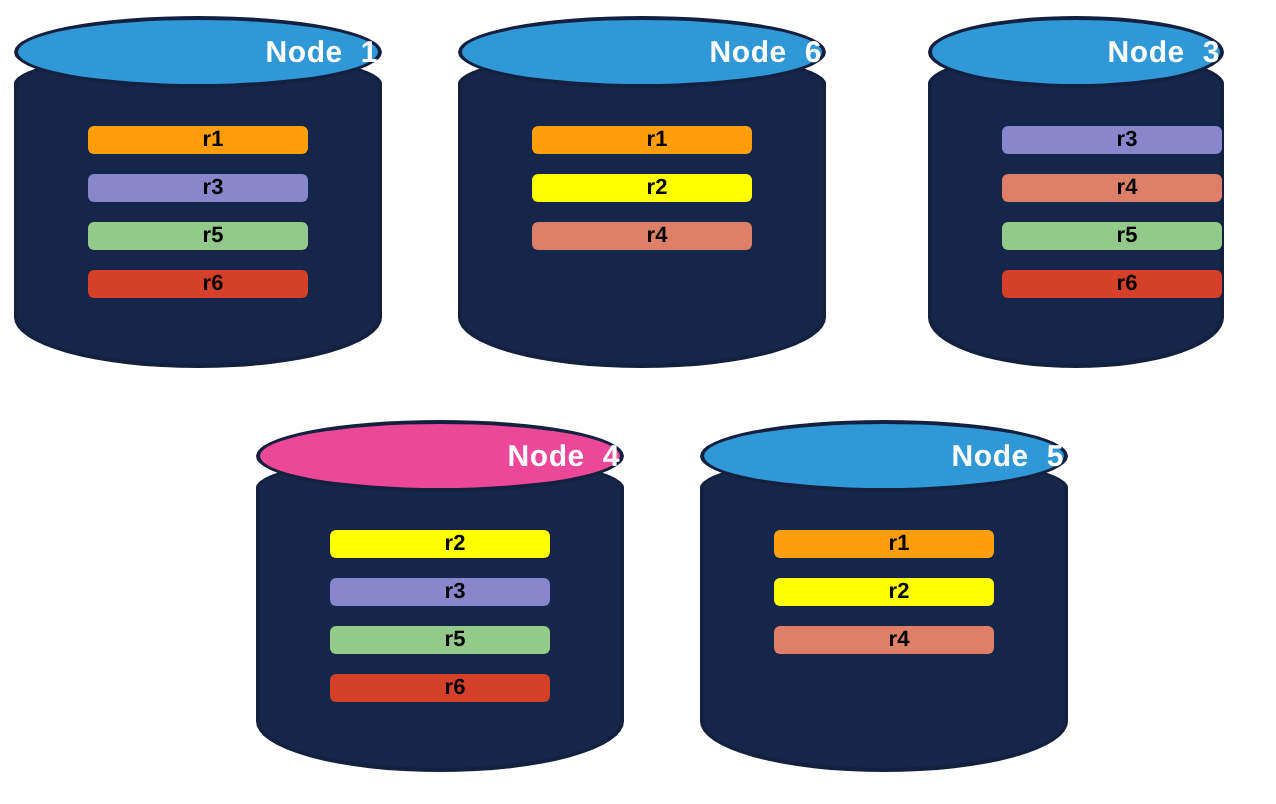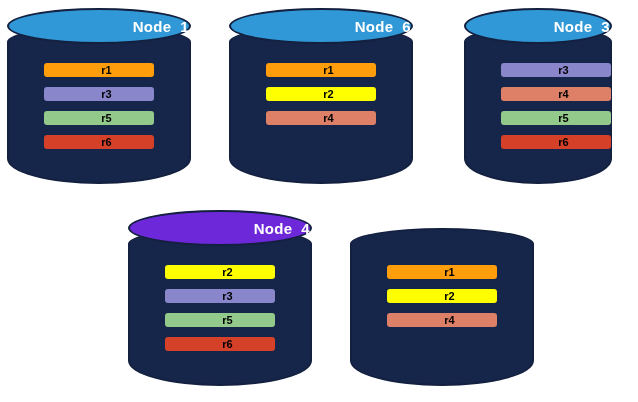--- a/index.html
+++ b/index.html
@@ -133,38 +133,41 @@
       </div>
       <div class="bar" style="background: rgb(147, 201, 138); left: 37px; width: 110px; top: 103px;">
         <span class="bar-label" style="color: rgb(0, 0, 0);">r5</span>
       </div>
       <div class="bar" style="background: rgb(212, 64, 40); left: 37px; width: 110px; top: 127px;">
         <span class="bar-label" style="color: rgb(0, 0, 0);">r6</span>
       </div>
     </div>
     <div class="node" style="left: 128px; top: 210px; width: 184px; height: 176px;">
       <div class="cyl-body" style="top: 18px; height: 158px; background: rgb(22, 38, 74); border-color: rgb(19, 32, 63);"></div>
-      <div class="cyl-top" style="top: 0px; height: 36px; background: #6d28d9; border-color: rgb(19, 32, 63);">
+      <div class="cyl-top" style="top: 0px; height: 36px; background: #ec4899; border-color: rgb(19, 32, 63);">
         <div class="node-title" style="color: rgb(255, 255, 255);">Node  4</div>
       </div>
       <div class="bar" style="background: rgb(255, 255, 0); left: 37px; width: 110px; top: 55px;">
         <span class="bar-label" style="color: rgb(0, 0, 0);">r2</span>
       </div>
       <div class="bar" style="background: rgb(138, 134, 203); left: 37px; width: 110px; top: 79px;">
         <span class="bar-label" style="color: rgb(0, 0, 0);">r3</span>
       </div>
       <div class="bar" style="background: rgb(147, 201, 138); left: 37px; width: 110px; top: 103px;">
         <span class="bar-label" style="color: rgb(0, 0, 0);">r5</span>
       </div>
       <div class="bar" style="background: rgb(212, 64, 40); left: 37px; width: 110px; top: 127px;">
         <span class="bar-label" style="color: rgb(0, 0, 0);">r6</span>
       </div>
     </div>
     <div class="node" style="left: 350px; top: 210px; width: 184px; height: 176px;">
       <div class="cyl-body" style="top: 18px; height: 158px; background: rgb(22, 38, 74); border-color: rgb(19, 32, 63);"></div>
+      <div class="cyl-top" style="top: 0px; height: 36px; background: rgb(48, 152, 214); border-color: rgb(19, 32, 63);">
+        <div class="node-title" style="color: rgb(255, 255, 255);">Node  5</div>
+      </div>
       <div class="bar" style="background: rgb(255, 158, 10); left: 37px; width: 110px; top: 55px;">
         <span class="bar-label" style="color: rgb(0, 0, 0);">r1</span>
       </div>
       <div class="bar" style="background: rgb(255, 255, 0); left: 37px; width: 110px; top: 79px;">
         <span class="bar-label" style="color: rgb(0, 0, 0);">r2</span>
       </div>
       <div class="bar" style="background: rgb(222, 128, 104); left: 37px; width: 110px; top: 103px;">
         <span class="bar-label" style="color: rgb(0, 0, 0);">r4</span>
       </div>
     </div>

